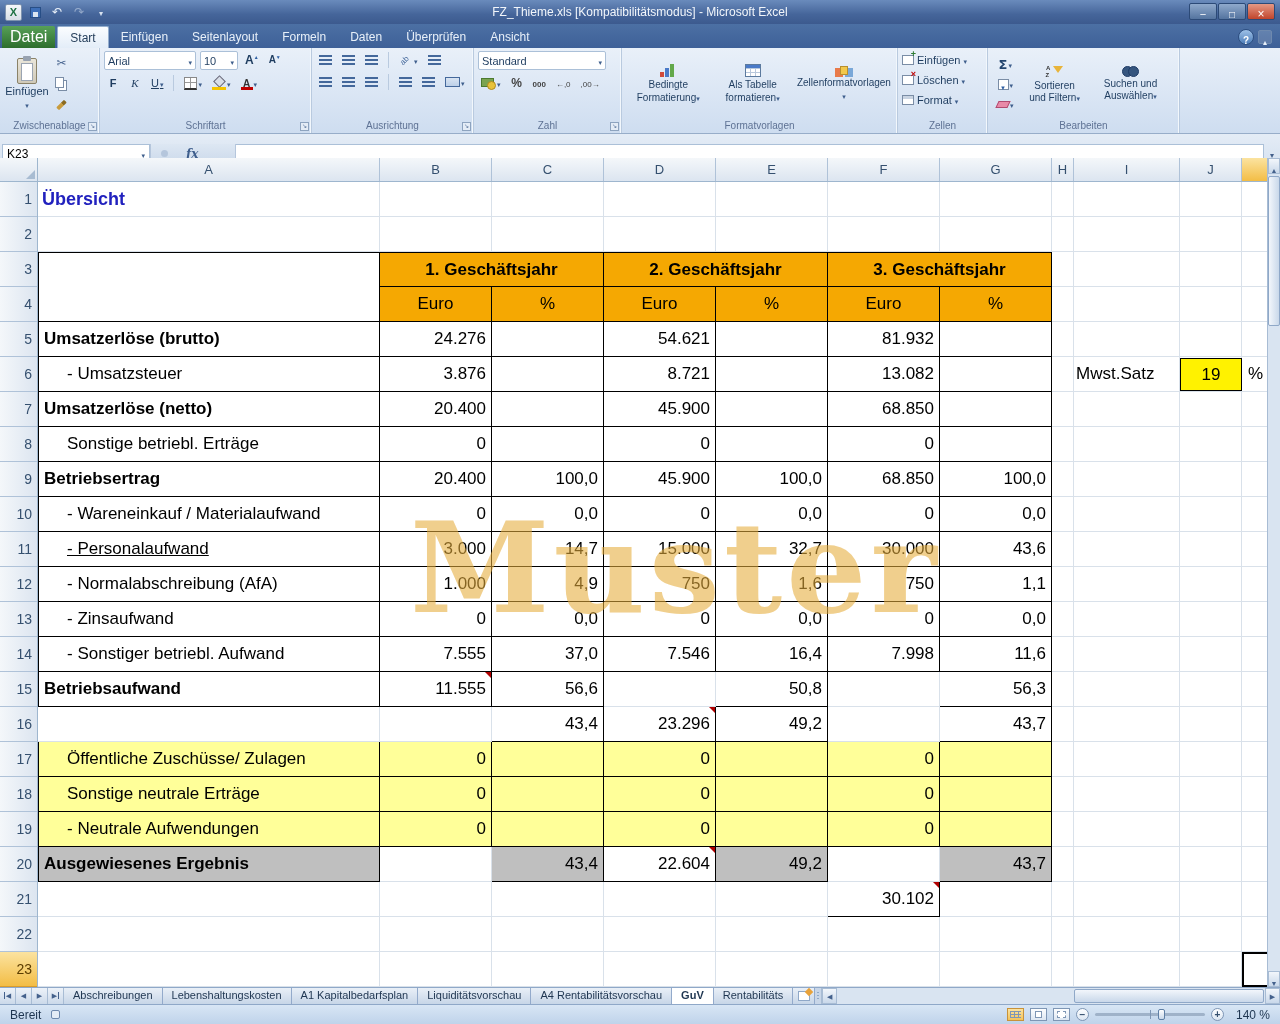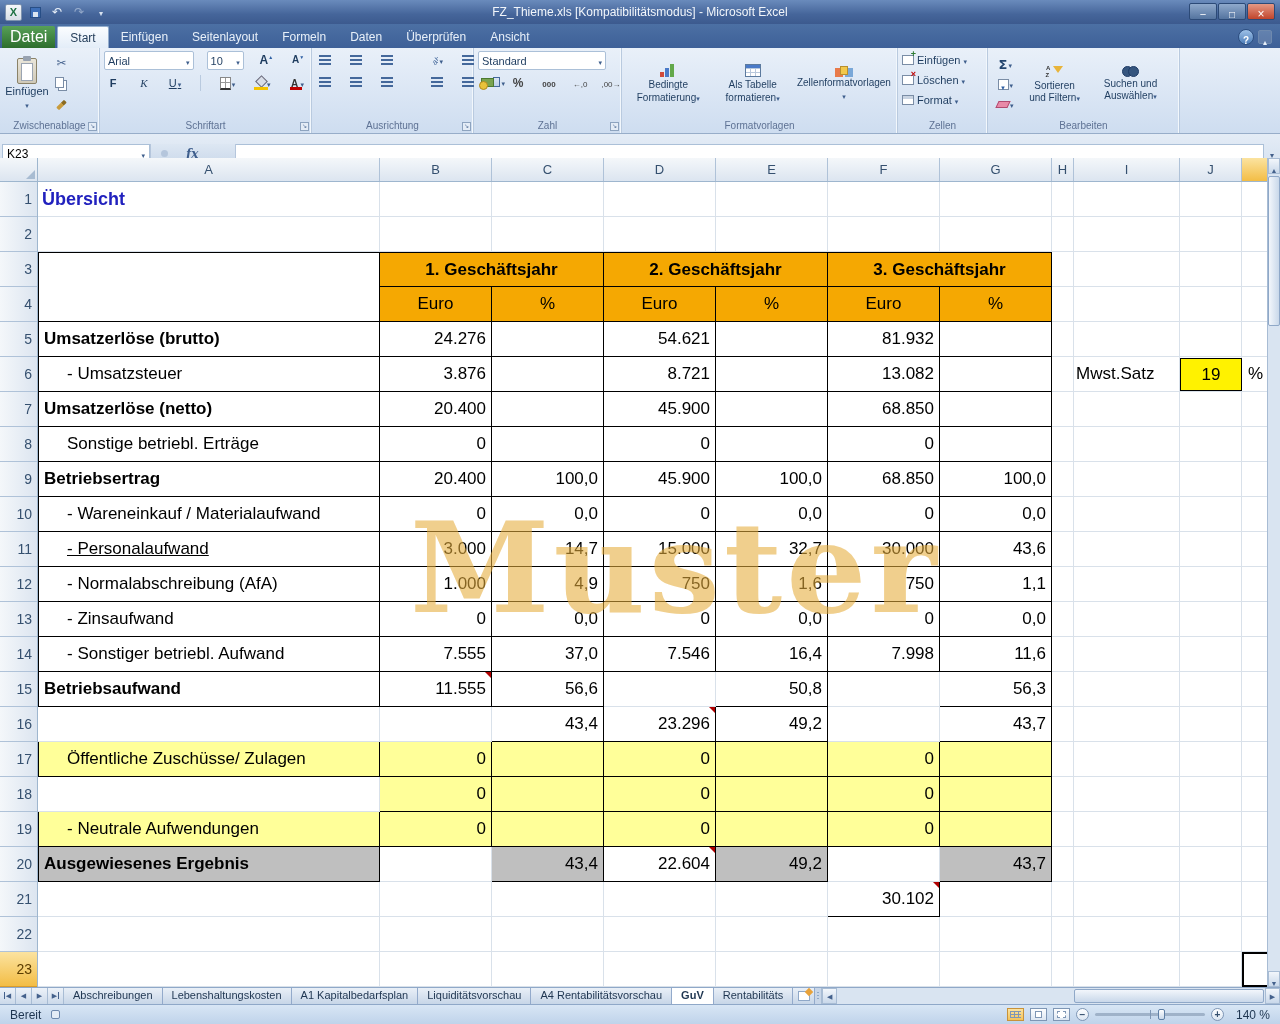--- a/index.html
+++ b/index.html
@@ -40,21 +40,21 @@
 
 .ribbon{position:absolute;top:48px;left:0;right:0;height:86px;background:linear-gradient(#E9F0F9,#CEDDF0);border-bottom:1px solid #97ADC9;display:flex;color:#1E3C5F;}
 .rgroup{position:relative;height:100%;border-right:1px solid #B9CADF;box-shadow:inset -1px 0 0 #F2F7FC;padding:3px 4px 14px;flex:none;}
 .rlabel{position:absolute;bottom:0;left:0;right:0;height:13px;text-align:center;font-size:10px;color:#5E7294;line-height:12px;}
 .dlg{position:absolute;right:2px;bottom:2px;width:9px;height:9px;border:1px solid #8DA3BF;background:#E4ECF6;}
 .dlg::after{content:"↘";font-size:6px;line-height:7px;display:block;text-align:center;color:#44618C;}
 .dd{display:inline-block;}
 .dd::after{content:"▾";font-size:7px;color:#3E5E8C;}
 .rbody{display:flex;height:66px;}
 .rbody.col{flex-direction:column;justify-content:flex-start;gap:4px;}
-.frow{display:flex;align-items:center;gap:13px;}
+.frow{display:flex;align-items:center;gap:4px;}
 .bigbtn{width:46px;display:flex;flex-direction:column;align-items:center;justify-content:center;gap:1px;border:1px solid transparent;border-radius:3px;font-size:11px;}
 .scol{display:flex;flex-direction:column;gap:3px;justify-content:center;margin-left:2px;}
 .sbtn{min-width:18px;height:18px;display:flex;align-items:center;justify-content:center;border:1px solid transparent;border-radius:2px;font-size:11px;gap:1px;padding:0 2px;}
 .sbtn.bold{font-weight:bold;}
 .sbtn.italic{font-style:italic;font-family:"Liberation Serif",serif;}
 .sbtn.und span{text-decoration:underline;}
 .vsep{width:1px;height:16px;background:#B9CADF;margin:0 3px;}
 .combo{height:19px;background:#fff;border:1px solid #ABC0D8;border-radius:2px;display:flex;align-items:center;justify-content:space-between;font-size:11px;padding:0 3px;}
 .w92{width:92px;}.w38{width:38px;}.w128{width:128px;}
 
@@ -619,20 +619,21 @@
         <div class="cell tb num" style="left: 678px; top: 525px; width: 112px; height: 35px;">49,2</div>
         <div class="cell tb num cmt" style="left: 790px; top: 525px; width: 112px; height: 35px;">30.102</div>
         <div class="cell tb num" style="left: 902px; top: 525px; width: 112px; height: 35px;">43,7</div>
         <div class="cell tb colA lab yellow ind" style="left: 0px; top: 560px; width: 342px; height: 35px;">Öffentliche Zuschüsse/ Zulagen</div>
         <div class="cell tb num yellow" style="left: 342px; top: 560px; width: 112px; height: 35px;">0</div>
         <div class="cell tb num yellow" style="left: 454px; top: 560px; width: 112px; height: 35px;"></div>
         <div class="cell tb num yellow" style="left: 566px; top: 560px; width: 112px; height: 35px;">0</div>
         <div class="cell tb num yellow" style="left: 678px; top: 560px; width: 112px; height: 35px;"></div>
         <div class="cell tb num yellow" style="left: 790px; top: 560px; width: 112px; height: 35px;">0</div>
         <div class="cell tb num yellow" style="left: 902px; top: 560px; width: 112px; height: 35px;"></div>
+        <div class="cell tb colA lab yellow ind" style="left: 0px; top: 595px; width: 342px; height: 35px;">Sonstige neutrale Erträge</div>
         <div class="cell tb num yellow" style="left: 342px; top: 595px; width: 112px; height: 35px;">0</div>
         <div class="cell tb num yellow" style="left: 454px; top: 595px; width: 112px; height: 35px;"></div>
         <div class="cell tb num yellow" style="left: 566px; top: 595px; width: 112px; height: 35px;">0</div>
         <div class="cell tb num yellow" style="left: 678px; top: 595px; width: 112px; height: 35px;"></div>
         <div class="cell tb num yellow" style="left: 790px; top: 595px; width: 112px; height: 35px;">0</div>
         <div class="cell tb num yellow" style="left: 902px; top: 595px; width: 112px; height: 35px;"></div>
         <div class="cell tb colA lab yellow ind" style="left: 0px; top: 630px; width: 342px; height: 35px;">- Neutrale Aufwendungen</div>
         <div class="cell tb num yellow" style="left: 342px; top: 630px; width: 112px; height: 35px;">0</div>
         <div class="cell tb num yellow" style="left: 454px; top: 630px; width: 112px; height: 35px;"></div>
         <div class="cell tb num yellow" style="left: 566px; top: 630px; width: 112px; height: 35px;">0</div>

